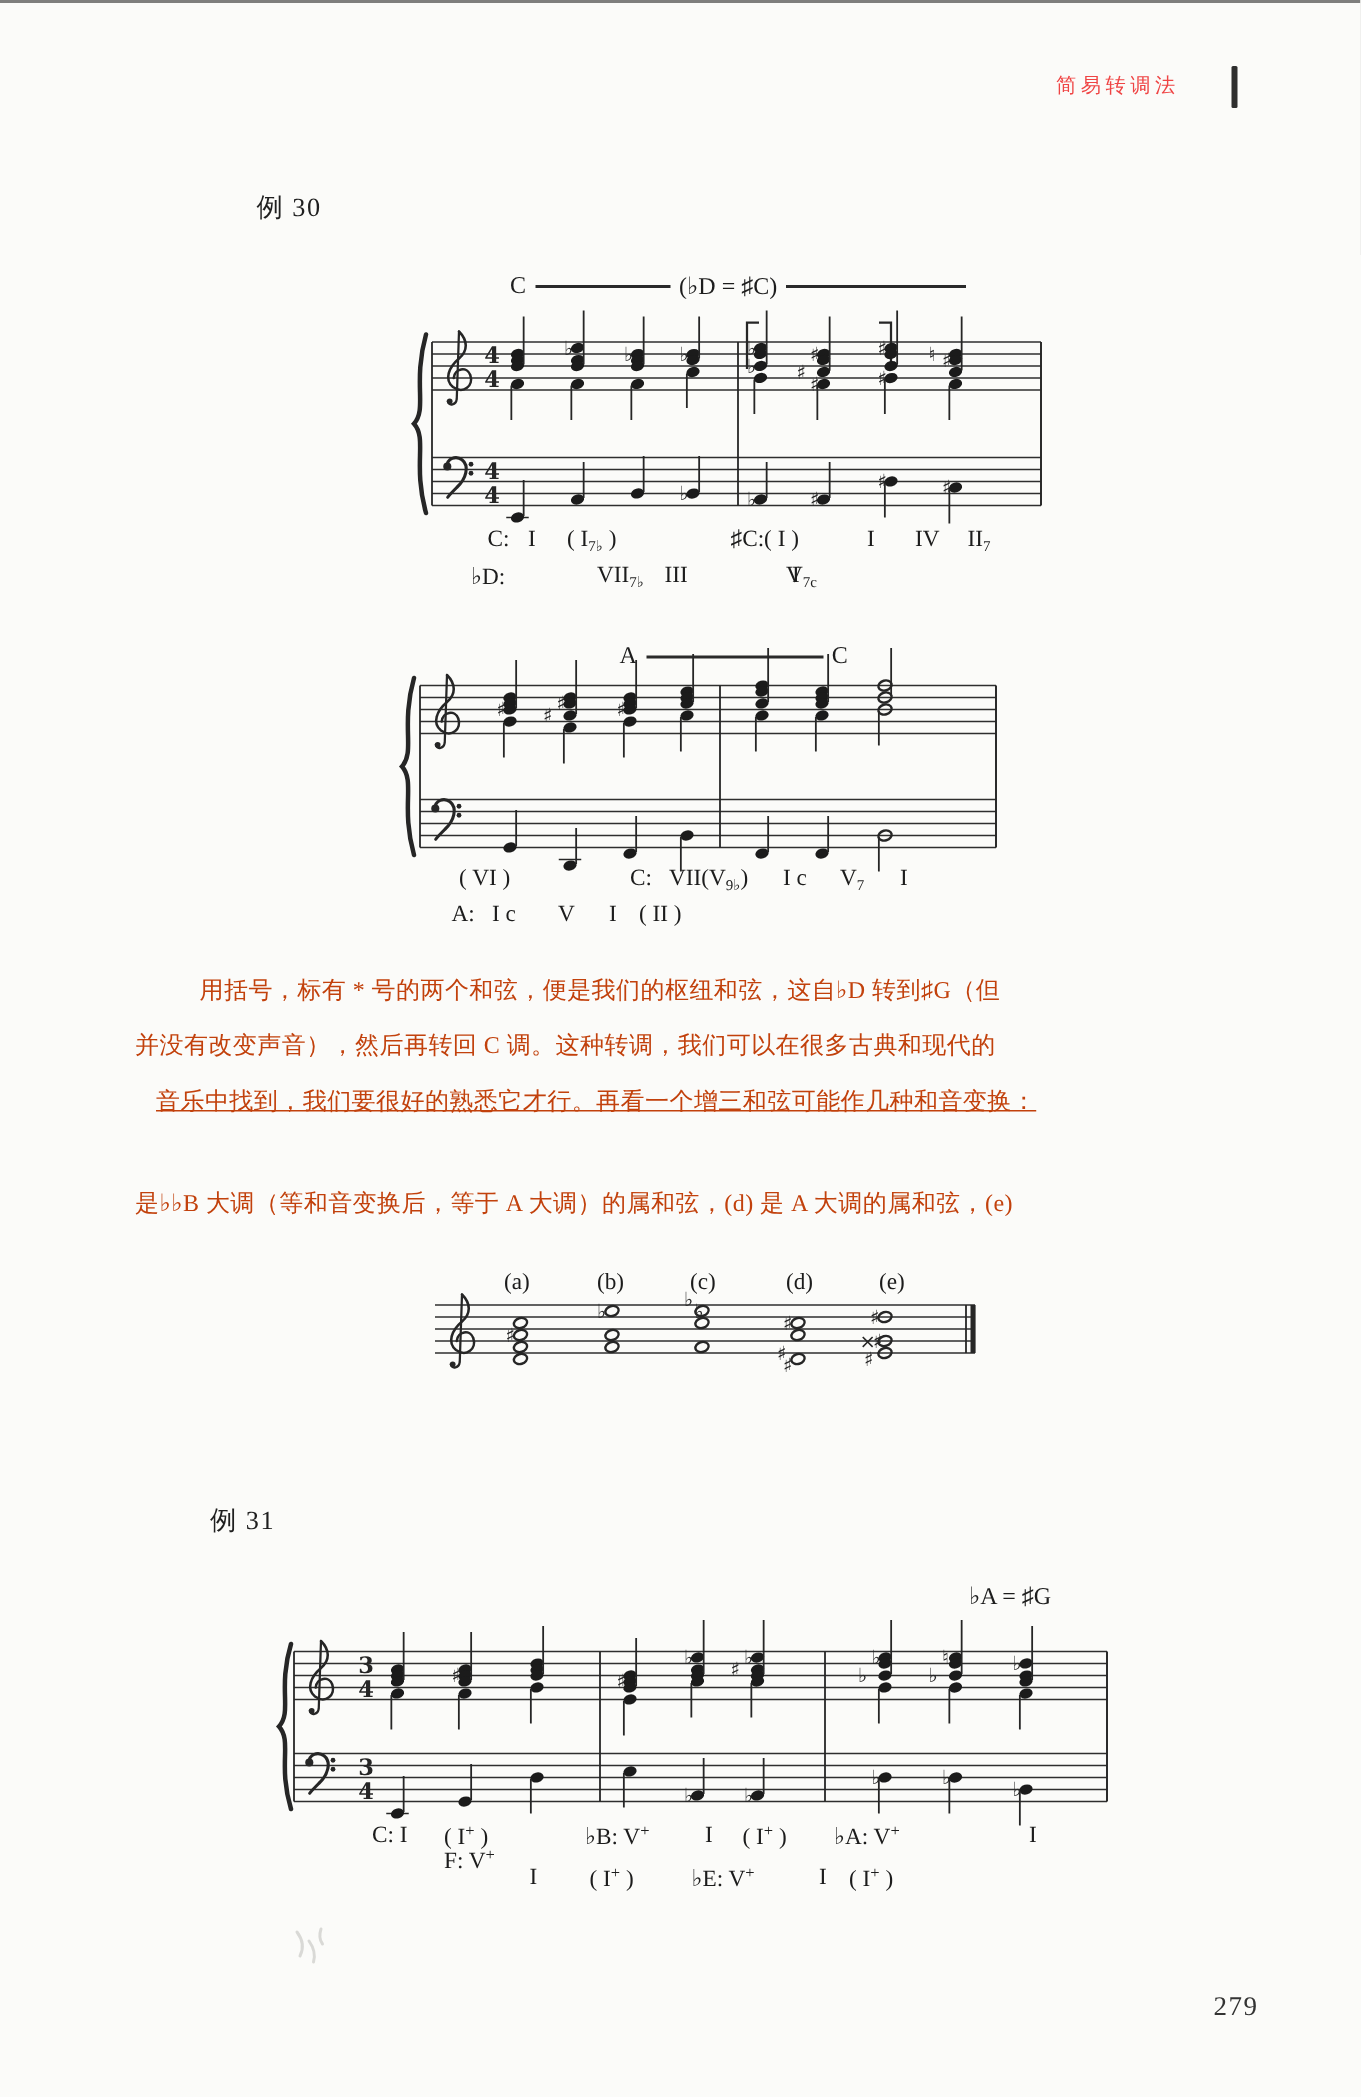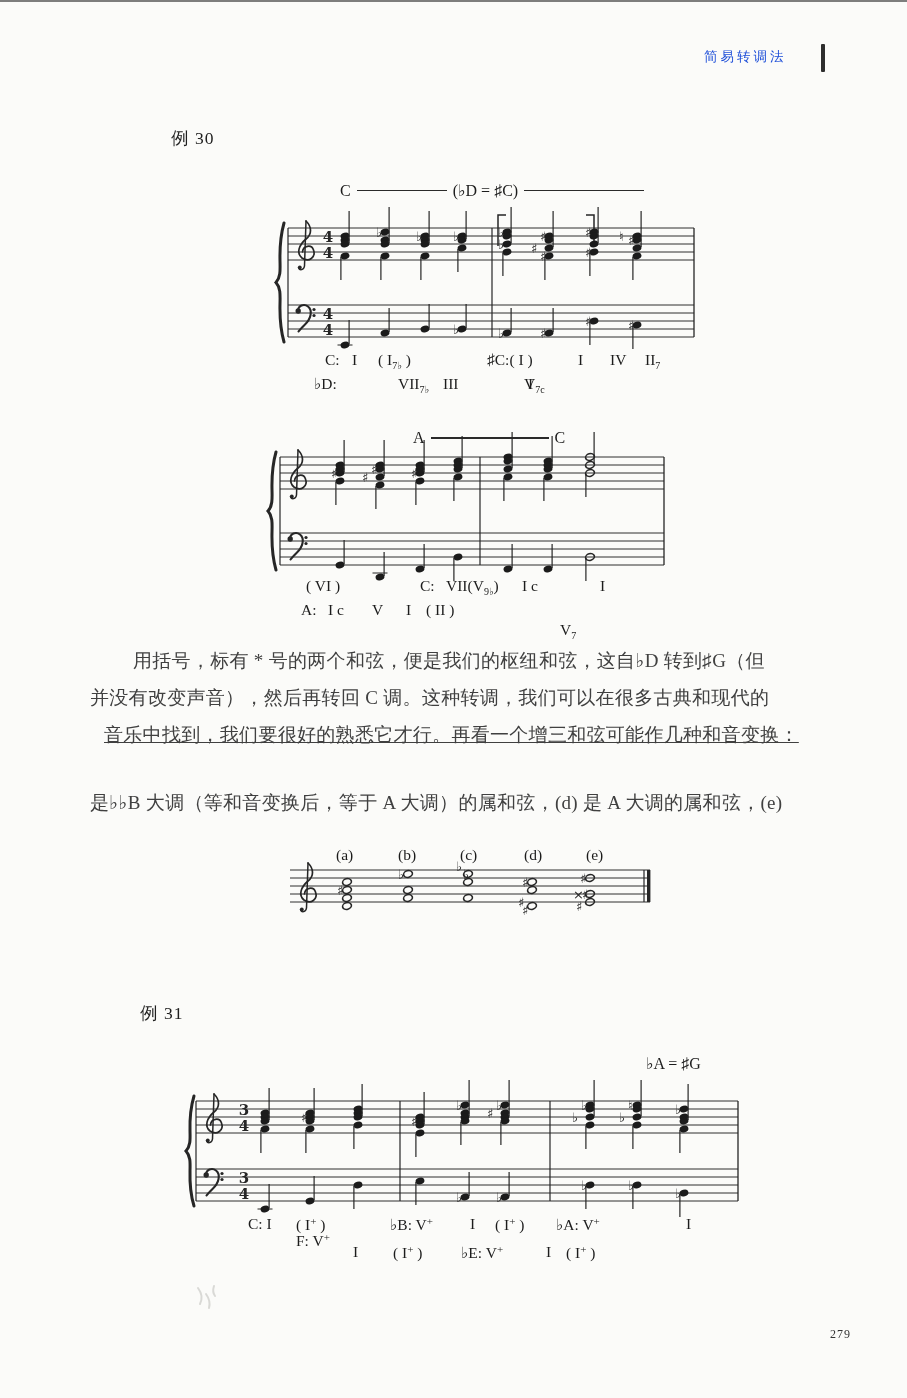--- a/index.html
+++ b/index.html
@@ -1,32 +1,32 @@
 <!DOCTYPE html>
 <html><head>
 <meta charset="utf-8">
 <style>
   html,body{margin:0;padding:0;background:#e8e8e6;}
   .page{position:relative;width:907px;height:1398px;background:#fbfbf9;overflow:hidden;
         font-family:"Liberation Serif","DejaVu Serif",serif;color:#222;}
   .page-top-edge{position:absolute;left:0;top:0;width:100%;height:2px;background:#3a3a3a;opacity:.65;}
-  .running-head{position:absolute;left:704px;top:48px;font-size:13.5px;color:#1d4ed8;
+  .running-head{position:absolute;left:704px;top:48px;font-size:13.5px;color:#ef4444;
         letter-spacing:3px;font-family:"Liberation Sans","DejaVu Sans",sans-serif;}
   .head-bar{position:absolute;left:821px;top:44px;width:4px;height:28px;background:#2e2e2e;border-radius:1px;}
   .ex-title{position:absolute;font-size:17.5px;color:#1f1f1f;letter-spacing:1px;}
-  .body-line{position:absolute;font-size:19px;line-height:24px;color:#404040;letter-spacing:.3px;white-space:pre;}
+  .body-line{position:absolute;font-size:16px;line-height:24px;color:#c2410c;letter-spacing:.3px;white-space:pre;}
   .keyline{position:absolute;display:flex;align-items:center;font-size:16px;color:#1d1d1d;
         font-family:"Liberation Serif","DejaVu Sans",serif;}
   .keyline .hline{height:1.4px;background:#2a2a2a;flex:0 0 auto;margin:0 6px;}
   .keytext{white-space:pre;}
   .tok{position:absolute;font-family:"Liberation Serif","DejaVu Sans",serif;font-size:15.5px;
         color:#1c1c1c;white-space:pre;}
   .tok .sb{font-size:10px;vertical-align:-3.5px;letter-spacing:0;}
   .tok .sp{font-size:11px;vertical-align:5px;letter-spacing:0;}
-  .pageno{position:absolute;left:830px;top:1327px;font-size:12px;letter-spacing:1px;color:#333;}
+  .pageno{position:absolute;left:809px;top:1327px;font-size:18px;letter-spacing:1px;color:#333;}
   svg.notation{position:absolute;overflow:visible;}
   .smudge{position:absolute;opacity:.5;}
 </style>
 </head>
 <body>
 
 <div class="page">
   <div class="page-top-edge"></div>
 
   <div class="running-head">简易转调法</div>
@@ -68,21 +68,21 @@
       <span class="tok" style="left: 645px; top: 351px;">II<span class="sb">7</span></span>
       <span class="tok" style="left: 314px; top: 375px;">♭D:</span>
       <span class="tok" style="left: 398px; top: 375px;">VII<span class="sb">7♭</span></span>
       <span class="tok" style="left: 443px; top: 375px;">III</span>
       <span class="tok" style="left: 479px; top: 375px; margin-left: 45px;">V<span class="sb">7c</span></span>
       <span class="tok" style="left: 528px; top: 375px;">I</span>
       <span class="tok" style="left: 306px; top: 577px;">( VI )</span>
       <span class="tok" style="left: 420px; top: 577px;">C:</span>
       <span class="tok" style="left: 446px; top: 577px;">VII(V<span class="sb">9♭</span>)</span>
       <span class="tok" style="left: 522px; top: 577px;">I c</span>
-      <span class="tok" style="left: 560px; top: 577px; margin-top: 44px;">V<span class="sb">7</span></span>
+      <span class="tok" style="left: 560px; top: 577px;">V<span class="sb">7</span></span>
       <span class="tok" style="left: 600px; top: 577px;">I</span>
       <span class="tok" style="left: 301px; top: 601px;">A:</span>
       <span class="tok" style="left: 328px; top: 601px;">I c</span>
       <span class="tok" style="left: 372px; top: 601px;">V</span>
       <span class="tok" style="left: 406px; top: 601px;">I</span>
       <span class="tok" style="left: 426px; top: 601px;">( II )</span>
       <span class="tok" style="left: 336px; top: 846px;">(a)</span>
       <span class="tok" style="left: 398px; top: 846px;">(b)</span>
       <span class="tok" style="left: 460px; top: 846px;">(c)</span>
       <span class="tok" style="left: 524px; top: 846px;">(d)</span>

